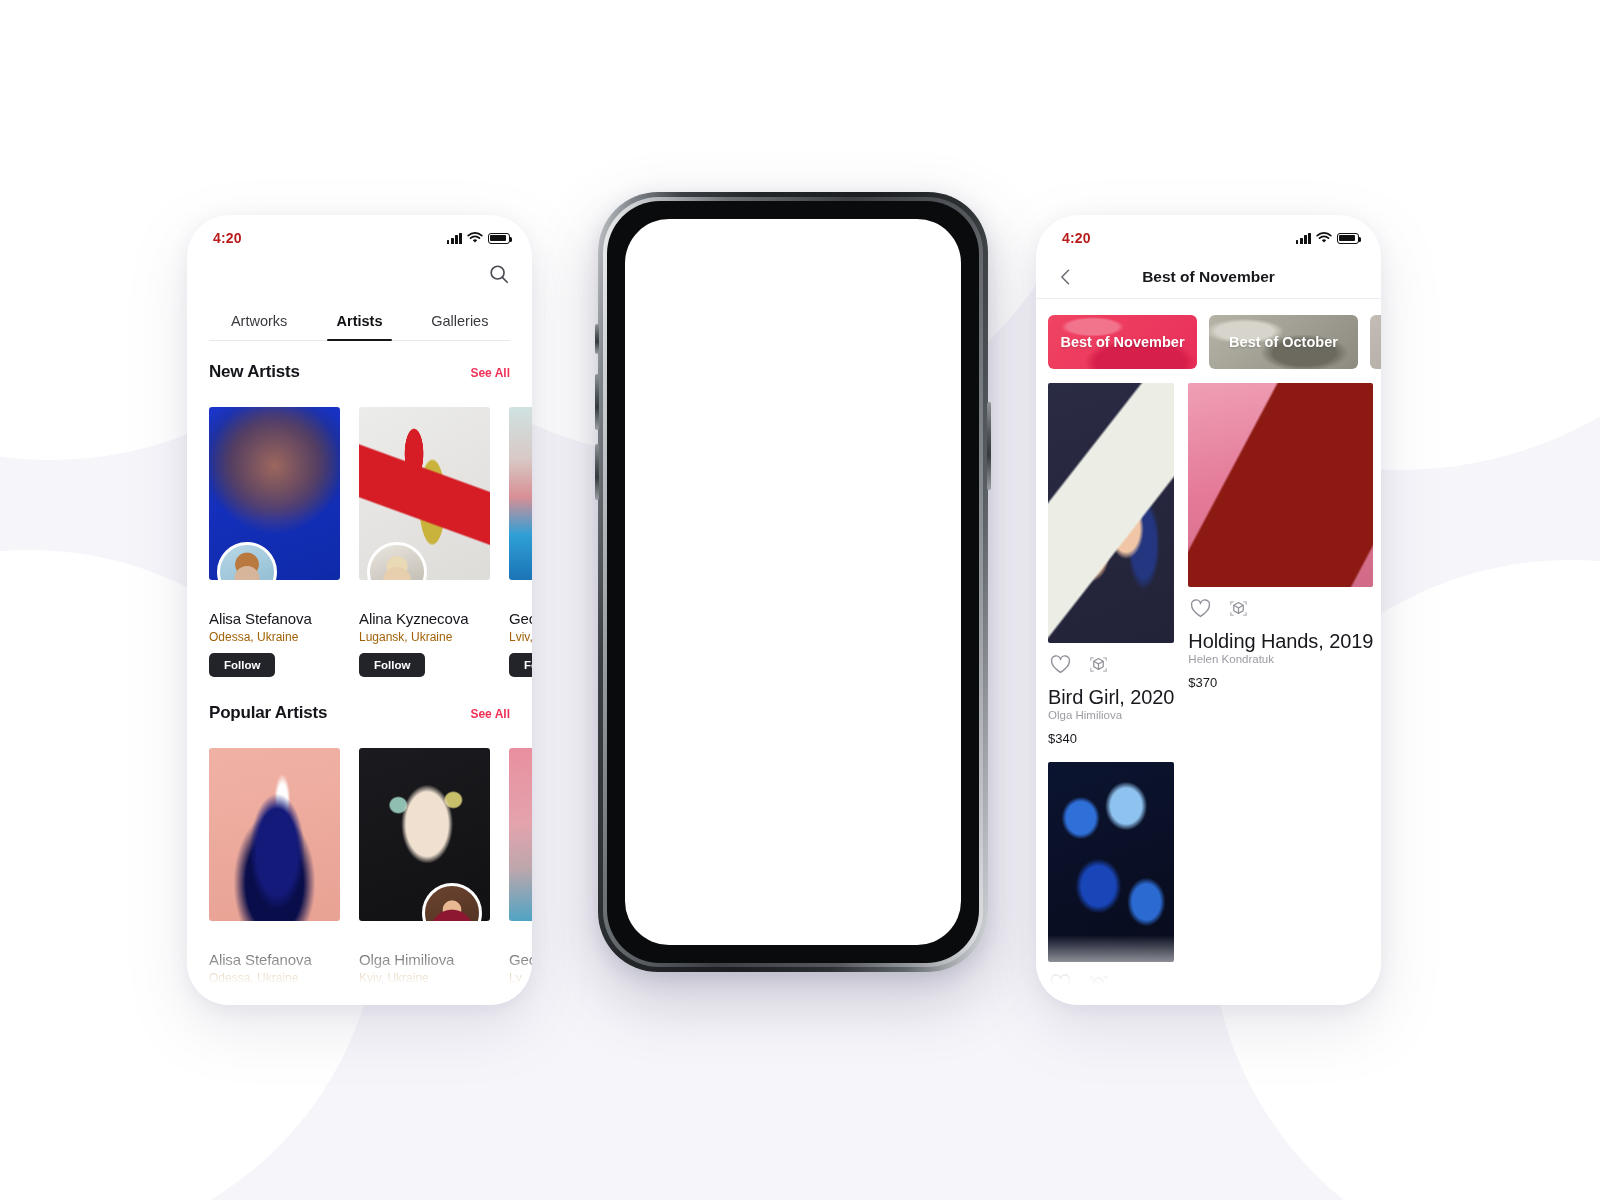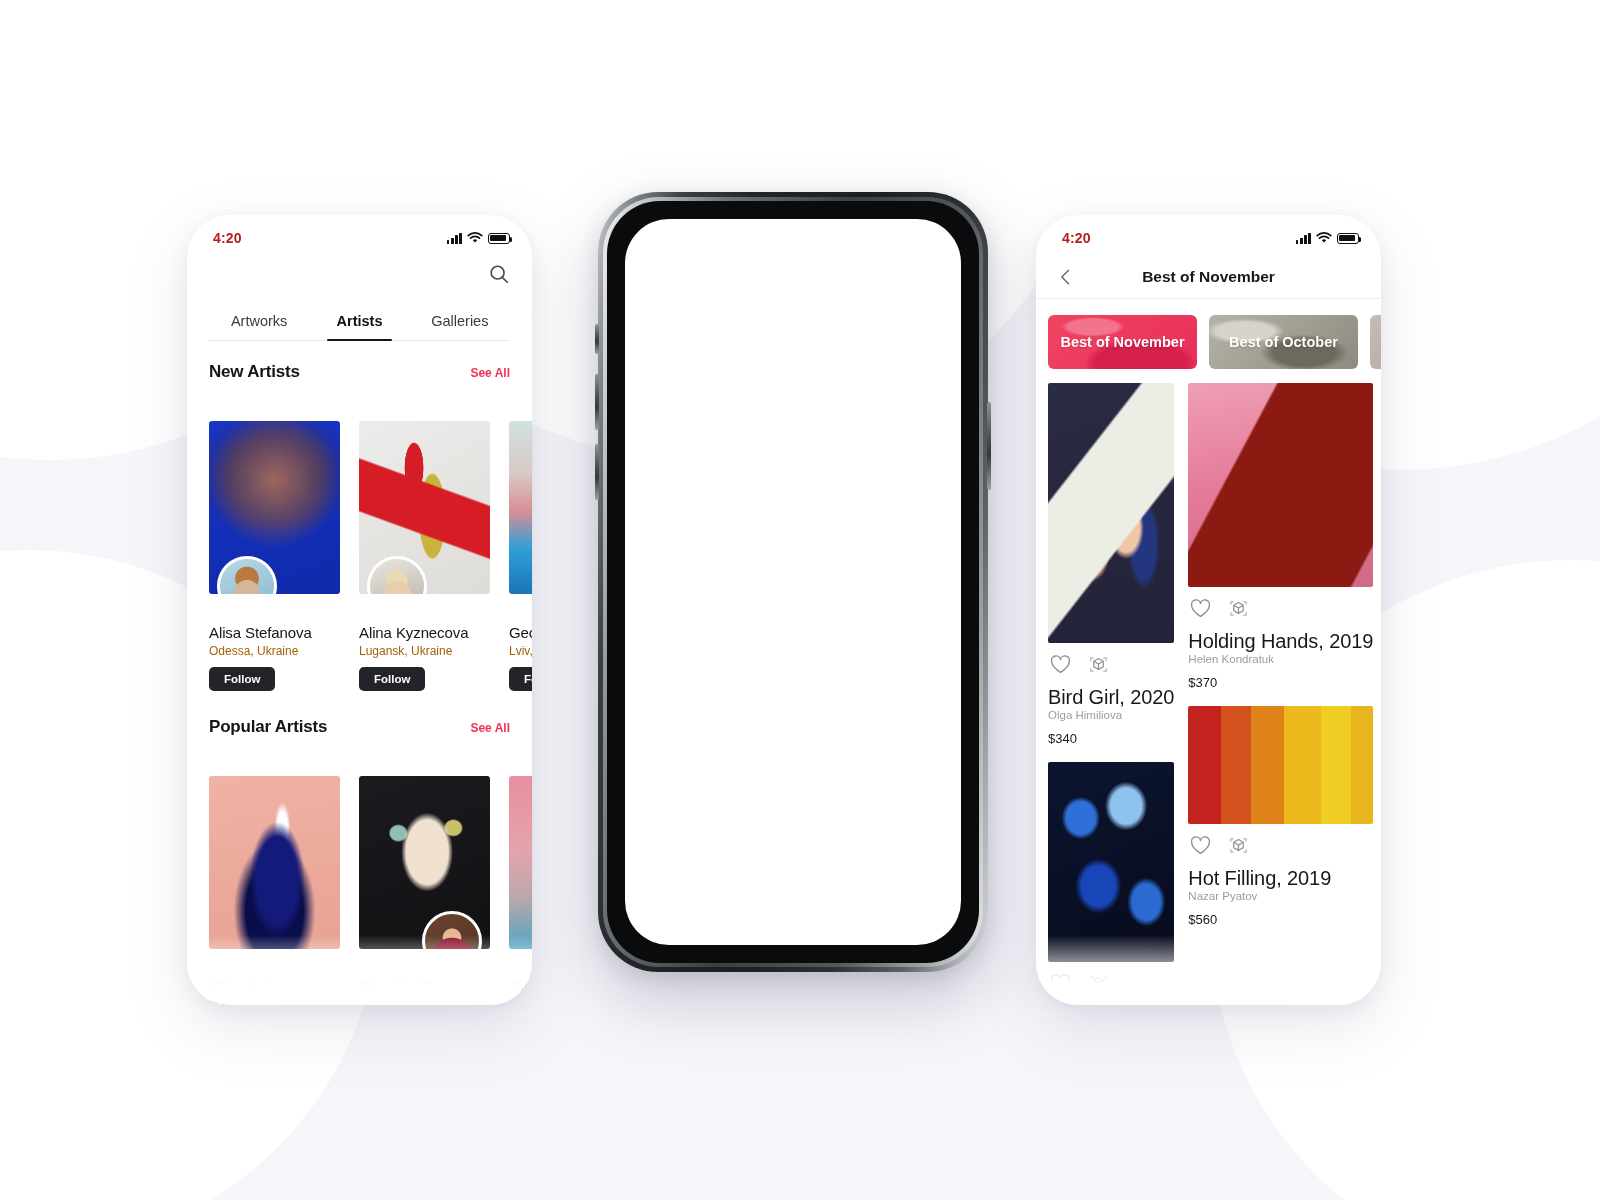--- a/index.html
+++ b/index.html
@@ -80,21 +80,21 @@
     height: 2.5px; background: #16171b; border-radius: 2px;
   }
 
   .sec-head {
     display: flex; align-items: baseline; justify-content: space-between;
     padding: 0 22px; margin-top: 21px; gap: 38px;
   }
   .sec-title { font-size: 17px; font-weight: 700; color: #14151a; letter-spacing: -.2px; }
   .see-all { font-size: 12px; font-weight: 600; color: #ef3158; cursor: pointer; }
 
-  .hrow { display: flex; gap: 19px; padding: 12px 0 0 22px; margin-top: 27px; }
+  .hrow { display: flex; gap: 19px; padding: 12px 0 0 22px; margin-top: 13px; }
   .artist-card { width: 131px; flex: 0 0 131px; }
   .thumb {
     width: 131px; height: 173px; border-radius: 3px; position: relative; overflow: hidden;
   }
   .avatar {
     position: absolute; left: 8px; bottom: -22px; width: 60px; height: 60px;
     border-radius: 50%; border: 3px solid #fff; overflow: hidden; z-index: 5;
   }
   .avatar.right { left: auto; right: 8px; }
   .artist-name {
@@ -443,36 +443,19 @@
               <path d="M12 5.2 L17.4 8.3 L17.4 14.5 L12 17.6 L6.6 14.5 L6.6 8.3 Z" fill="none" stroke="#8e8f97" stroke-width="1.4" stroke-linejoin="round"></path>
               <path d="M6.6 8.3 L12 11.4 L17.4 8.3 M12 11.4 L12 17.6" fill="none" stroke="#8e8f97" stroke-width="1.4" stroke-linejoin="round"></path>
               <path d="M3.2 7.2 L3.2 4.4 L6 4.4 M18 4.4 L20.8 4.4 L20.8 7.2 M20.8 16.8 L20.8 19.6 L18 19.6 M6 19.6 L3.2 19.6 L3.2 16.8" fill="none" stroke="#b4b5bb" stroke-width="1.4" stroke-linecap="round" stroke-linejoin="round"></path>
             </svg>
           </div>
           <div class="art-title">Holding Hands, 2019</div>
           <div class="art-artist">Helen Kondratuk</div>
           <div class="art-price">$370</div>
         </div>
 
-        <div class="art-card">
-          <div class="art-img" style="height:118px; background:
-                 linear-gradient(90deg,#c4241f 0 18%,#d4521e 18% 34%,#e1831b 34% 52%,#edb91c 52% 72%,#f0cd22 72% 88%,#e8b51c 88% 100%);"></div>
-          <div class="icons-row">
-            <svg width="21" height="19" viewBox="0 0 24 22" class="icn">
-              <path d="M12 20.2 C12 20.2 1.8 13.8 1.8 7.4 A5.1 5.1 0 0 1 12 5.2 A5.1 5.1 0 0 1 22.2 7.4 C22.2 13.8 12 20.2 12 20.2 Z" fill="none" stroke="#8e8f97" stroke-width="1.6" stroke-linejoin="round"></path>
-            </svg>
-            <svg width="21" height="21" viewBox="0 0 24 24" class="icn">
-              <path d="M12 5.2 L17.4 8.3 L17.4 14.5 L12 17.6 L6.6 14.5 L6.6 8.3 Z" fill="none" stroke="#8e8f97" stroke-width="1.4" stroke-linejoin="round"></path>
-              <path d="M6.6 8.3 L12 11.4 L17.4 8.3 M12 11.4 L12 17.6" fill="none" stroke="#8e8f97" stroke-width="1.4" stroke-linejoin="round"></path>
-              <path d="M3.2 7.2 L3.2 4.4 L6 4.4 M18 4.4 L20.8 4.4 L20.8 7.2 M20.8 16.8 L20.8 19.6 L18 19.6 M6 19.6 L3.2 19.6 L3.2 16.8" fill="none" stroke="#b4b5bb" stroke-width="1.4" stroke-linecap="round" stroke-linejoin="round"></path>
-            </svg>
-          </div>
-          <div class="art-title">Hot Filling, 2019</div>
-          <div class="art-artist">Nazar Pyatov</div>
-          <div class="art-price">$560</div>
-        </div>
       </div>
     </div>
 
     <div class="fadeout"></div>
   </div>
 
 </div>
 
 </body></html>

